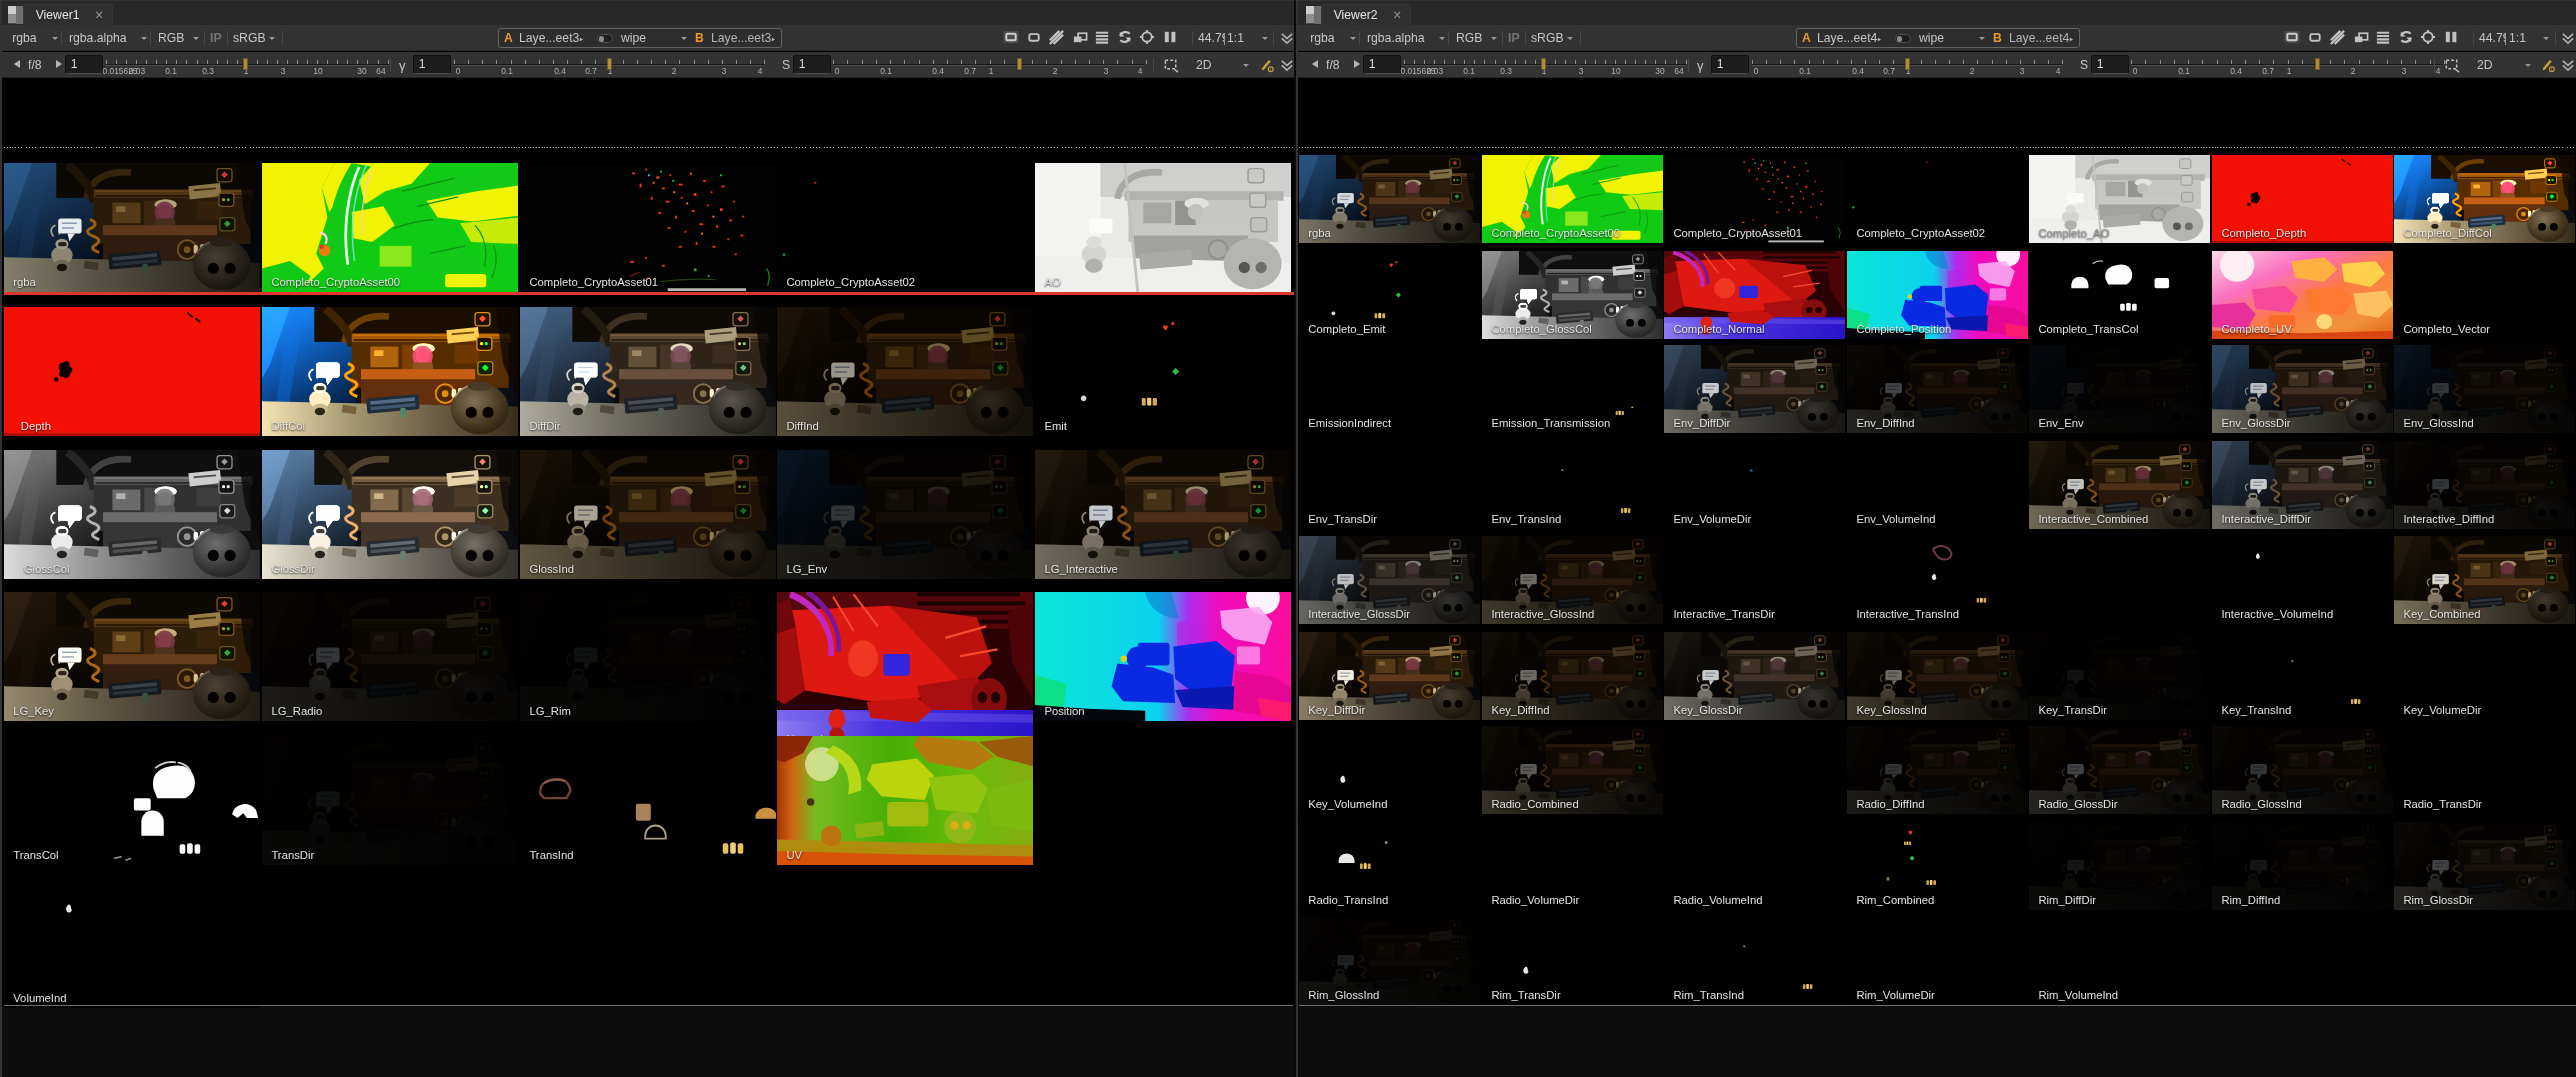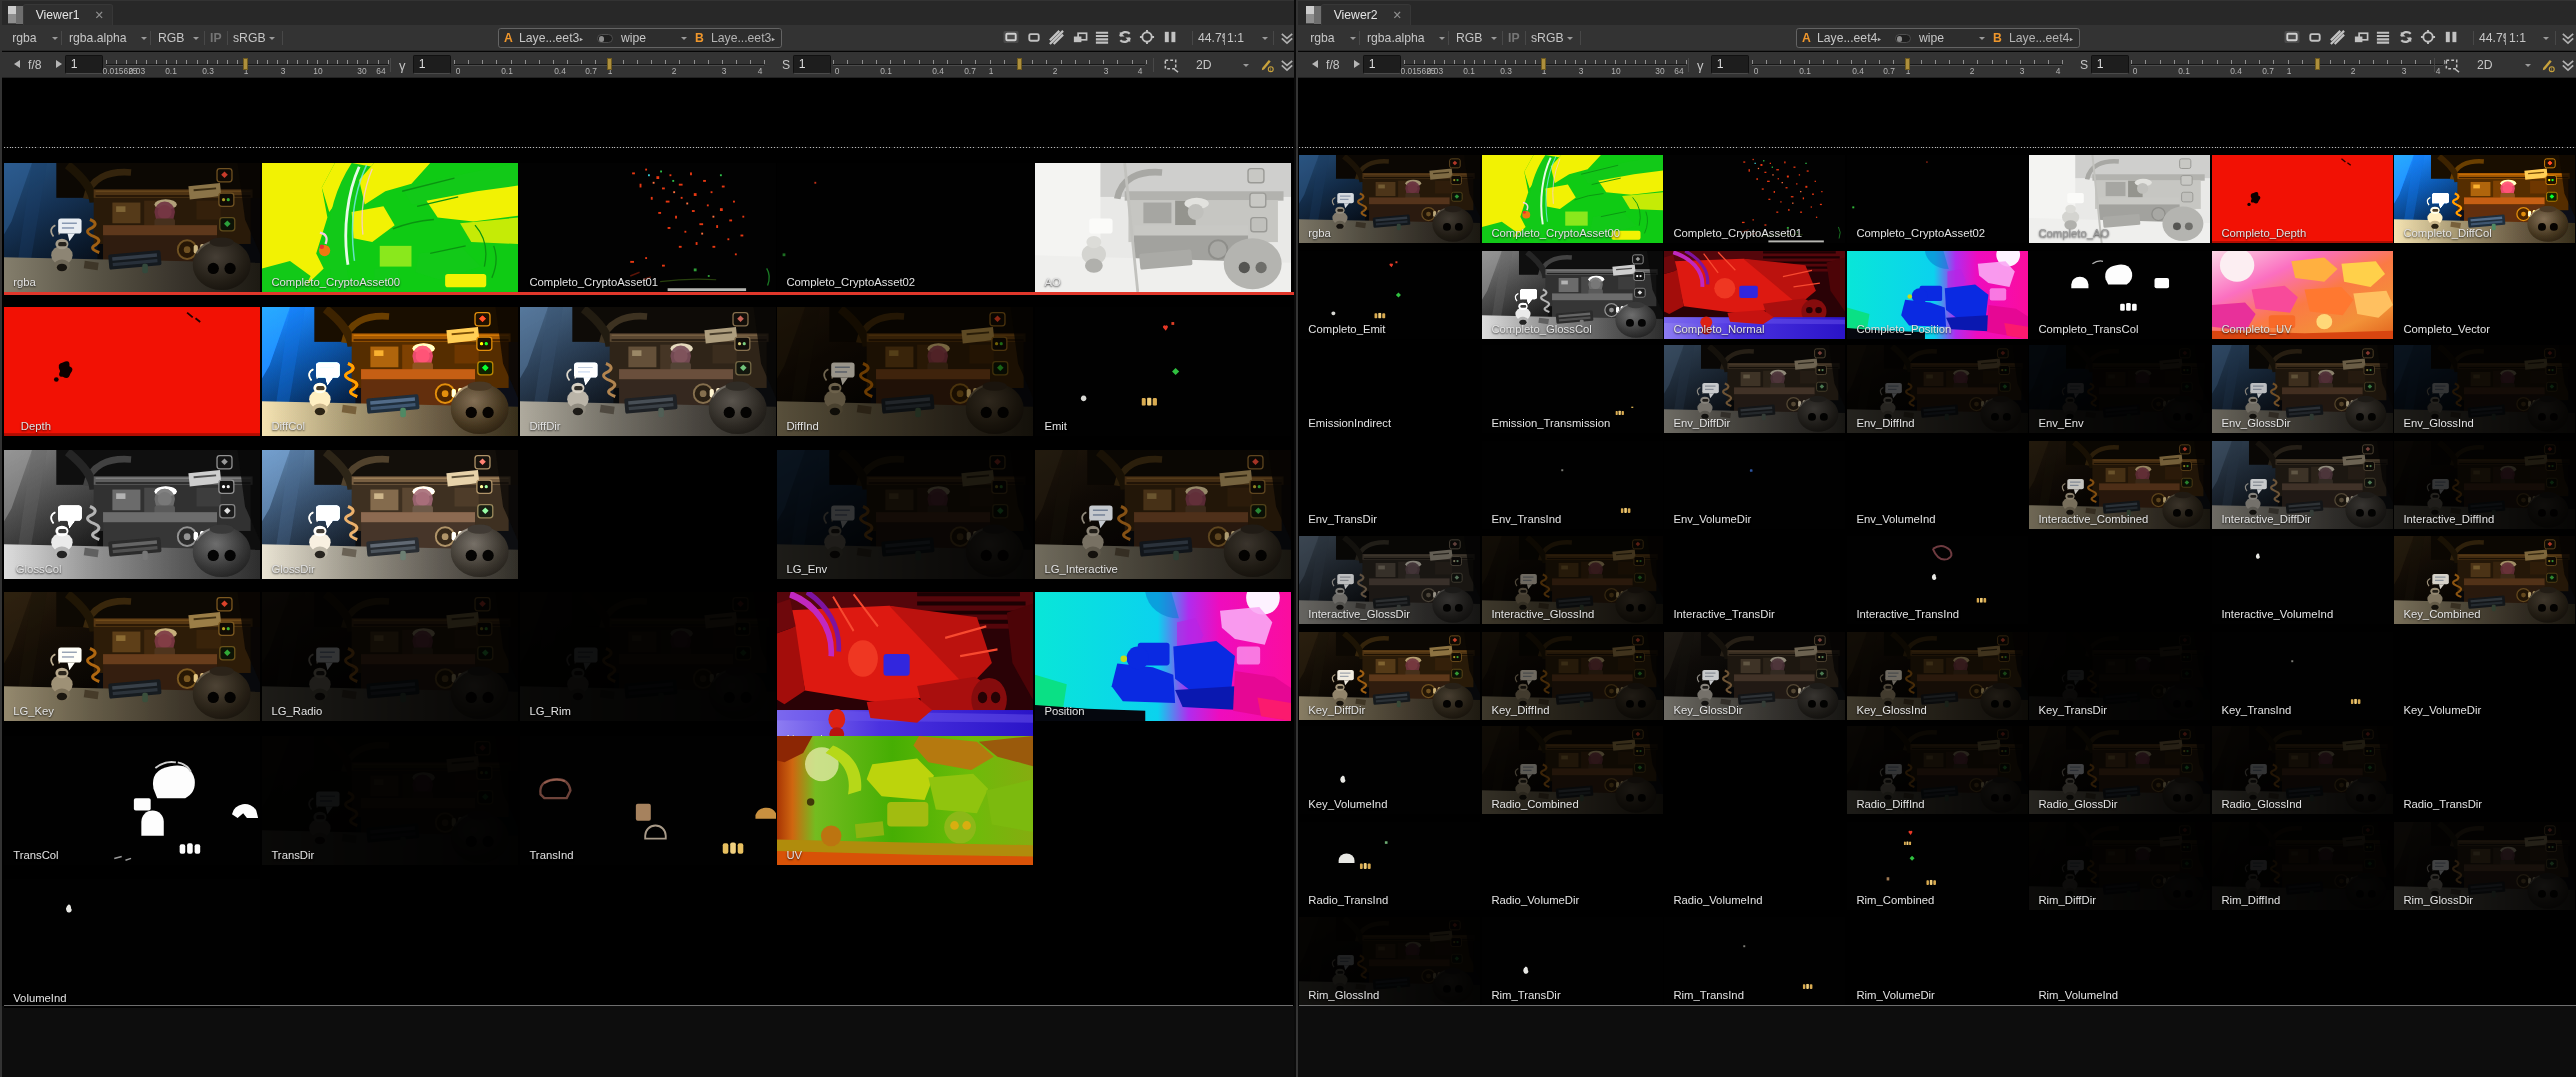--- a/index.html
+++ b/index.html
@@ -772,27 +772,33 @@
           <use href="#gdm" x="146" y="64" width="9" height="9"></use>
           <use href="#d3" x="114" y="96" width="18" height="9"></use>
           <path d="M52,100 a3,3 0 1 1 0.1,0" fill="#d8d8d4"></path>
         </svg>
         <span class="lb" style="left:9.4px">Emit</span>
       </div>
       <div class="cell" style="left:3.8px;top:372px;width:256px;height:129px">
         <svg class="f-glosscol" viewBox="0 0 274 137" preserveAspectRatio="none">
           <use href="#sc"></use>
         </svg>
-        <span class="lb" style="left:12px">GlossCol</span>
+        <span class="lb" style="left:20px">GlossCol</span>
       </div>
       <div class="cell" style="left:262px;top:372px;width:256px;height:129px">
         <svg class="f-glossdir" viewBox="0 0 274 137" preserveAspectRatio="none">
           <use href="#sc"></use>
         </svg>
         <span class="lb" style="left:9.4px">GlossDir</span>
+      </div>
+      <div class="cell" style="left:520px;top:372px;width:256px;height:129px">
+        <svg class="f-glossind" viewBox="0 0 274 137" preserveAspectRatio="none">
+          <use href="#scw"></use>
+        </svg>
+        <span class="lb" style="left:9.4px">GlossInd</span>
       </div>
       <div class="cell" style="left:777px;top:372px;width:256px;height:129px">
         <svg class="f-dark15" viewBox="0 0 274 137" preserveAspectRatio="none">
           <use href="#sc"></use>
         </svg>
         <span class="lb" style="left:9.4px">LG_Env</span>
       </div>
       <div class="cell" style="left:1035px;top:372px;width:256px;height:129px">
         <svg class="f-inter" viewBox="0 0 274 137" preserveAspectRatio="none">
           <use href="#scw"></use>

